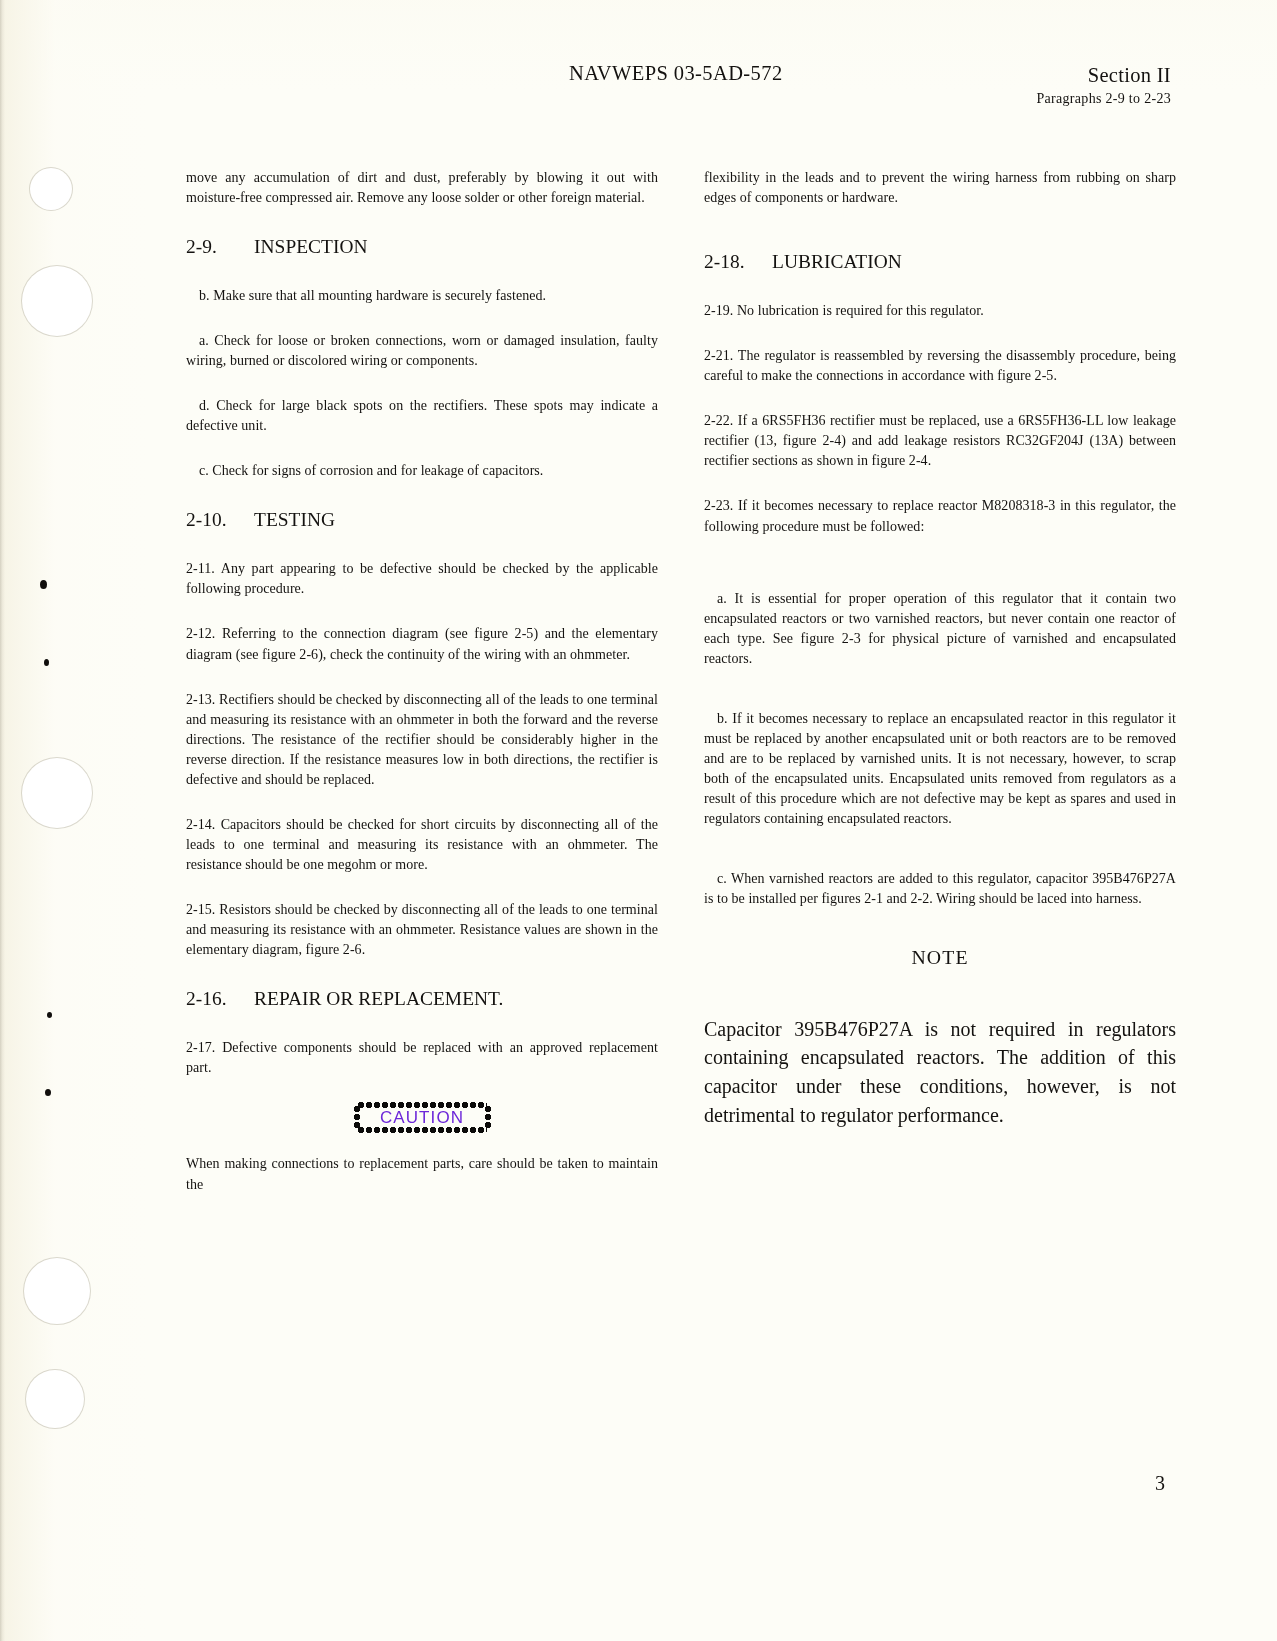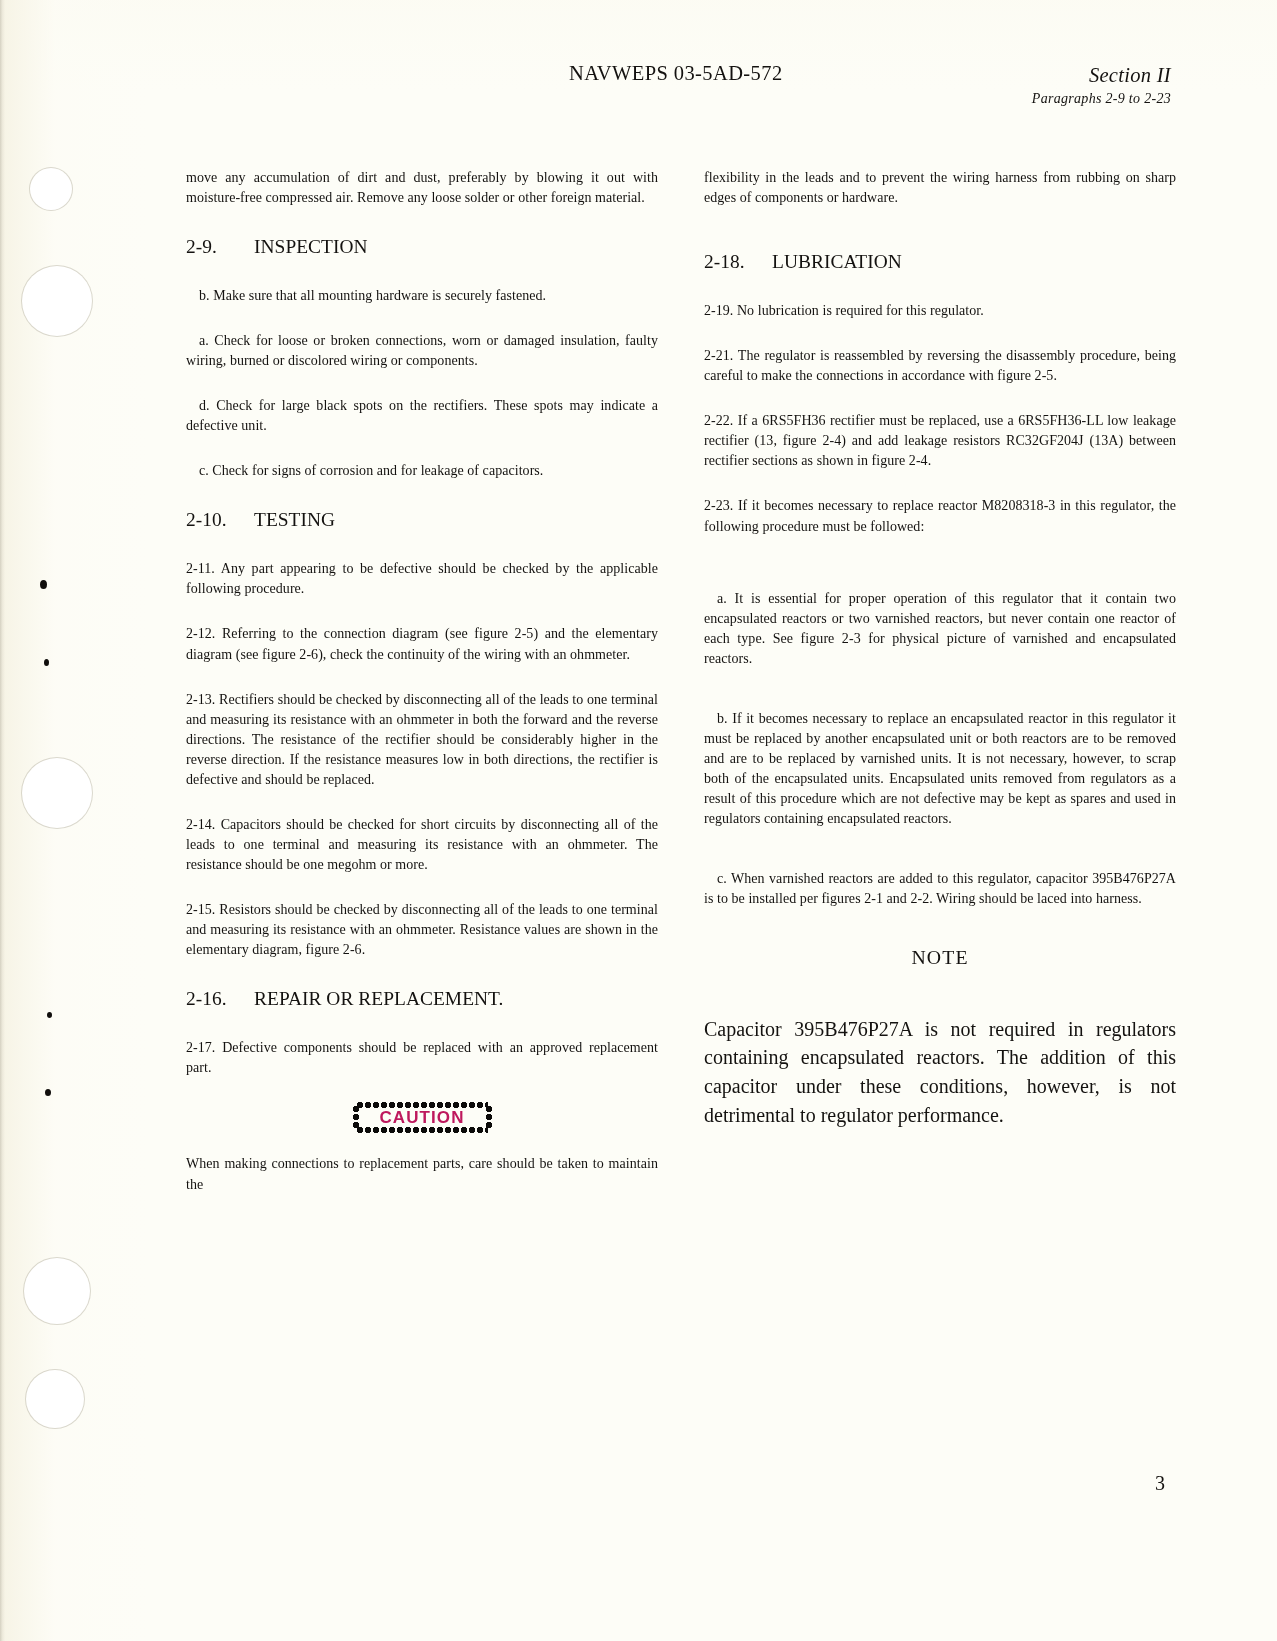--- a/index.html
+++ b/index.html
@@ -73,21 +73,20 @@
     font-size: 20.5px;
     letter-spacing: .4px;
     white-space: nowrap;
   }
   .hdr-right {
     position: absolute;
     right: 0;
     top: 0;
     text-align: right;
     line-height: 1.35;
-    font-style: italic;
   }
   .hdr-section {
     font-size: 20.5px;
     letter-spacing: .3px;
     white-space: nowrap;
   }
   .hdr-paras {
     font-size: 14px;
     letter-spacing: .3px;
     white-space: nowrap;
@@ -138,24 +137,24 @@
   .caution-wrap {
     margin: 14px 0 22px 0;
     display: flex;
     justify-content: center;
   }
   .caution {
     position: relative;
     display: inline-block;
     padding: 7px 26px 6px 26px;
     font-family: "Liberation Sans", "DejaVu Sans", sans-serif;
-    font-weight: bold;
+    font-weight: normal;
     font-size: 17px;
     letter-spacing: 1.1px;
-    color: #be185d;
+    color: #6d28d9;
     line-height: 1;
   }
   
   .caution::before,
   .caution::after {
     content: "";
     position: absolute;
     left: 3px;
     right: 3px;
     height: 7px;

